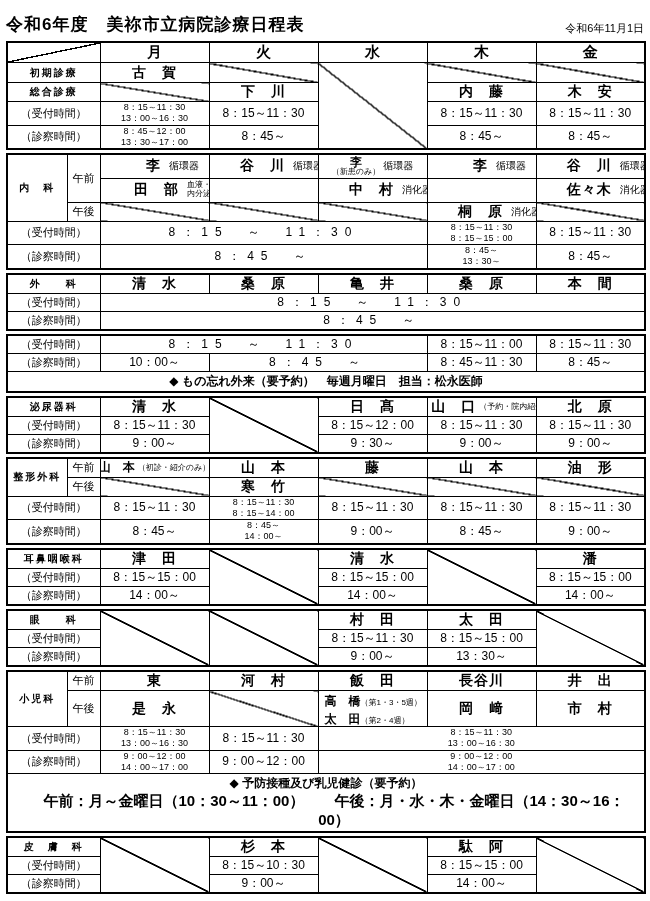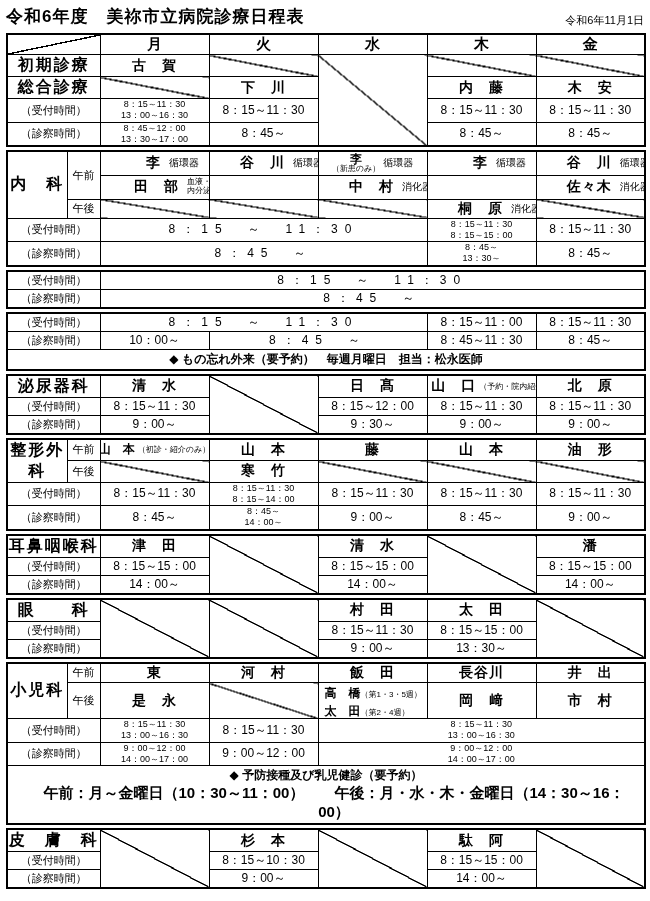--- a/index.html
+++ b/index.html
@@ -1,27 +1,27 @@
 <!DOCTYPE html>
 <html><head>
 <meta charset="utf-8">
 <style>
   *{box-sizing:border-box;}
   html,body{margin:0;padding:0;}
   body{width:650px;height:901px;overflow:hidden;background:#fff;color:#000;
        font-family:"Liberation Sans","DejaVu Sans",sans-serif;}
-  .page{padding:4px 6px 0 6px;}
+  .page{padding:12px 6px 0 6px;}
   .hdr{display:flex;justify-content:space-between;align-items:flex-end;height:24px;margin-bottom:5px;}
   .title{font-size:17px;font-weight:bold;letter-spacing:1px;}
   .date{font-size:11px;}
   table.sec{border-collapse:collapse;table-layout:fixed;width:638px;border:2px solid #000;margin-bottom:3px;}
   .sec td{border:1px solid #000;text-align:center;vertical-align:middle;padding:0;overflow:hidden;}
   col.c1{width:60px;} col.c2{width:33px;} col.cd{width:109px;}
   .day{font-size:15px;font-weight:bold;}
-  .dept{font-size:16px;font-weight:bold;letter-spacing:2px;}
+  .dept{font-size:10px;font-weight:bold;letter-spacing:2px;}
   .doc{font-size:14px;font-weight:bold;letter-spacing:1px;white-space:nowrap;margin-left:36px;}
   .docsm{font-size:12px;font-weight:bold;white-space:nowrap;}
   .spec{font-size:10px;white-space:nowrap;}
   .tiny{font-size:8px;white-space:nowrap;}
   .lbl{font-size:11px;}
   .sub{font-size:11px;}
   .time{font-size:12px;white-space:nowrap;}
   .wide{letter-spacing:7px;}
   .t2{font-size:9px;line-height:1.25;}
   .dg{background-image:linear-gradient(to top right,transparent calc(50% - .7px),#000 calc(50% - .7px),#000 calc(50% + .7px),transparent calc(50% + .7px));}
@@ -213,20 +213,28 @@
     <colgroup>
         <col class="c1">
         <col class="c2">
         <col class="cd">
         <col class="cd">
         <col class="cd">
         <col class="cd">
         <col class="cd">
       </colgroup>
     <tbody>
+        <tr style="height:19px">
+      <td colspan="2" class="dept">外　　科</td>
+      <td class="doc">清　水</td>
+      <td class="doc">桑　原</td>
+      <td class="doc">亀　井</td>
+      <td class="doc">桑　原</td>
+      <td class="doc">本　間</td>
+    </tr>
     <tr style="height:18px">
       <td colspan="2" class="lbl">（受付時間）</td>
       <td colspan="5" class="time wide">8：15　～　11：30</td>
     </tr>
     <tr style="height:18px">
       <td colspan="2" class="lbl">（診察時間）</td>
       <td colspan="5" class="time wide">8：45　～</td>
     </tr>
   </tbody>
     </table>

